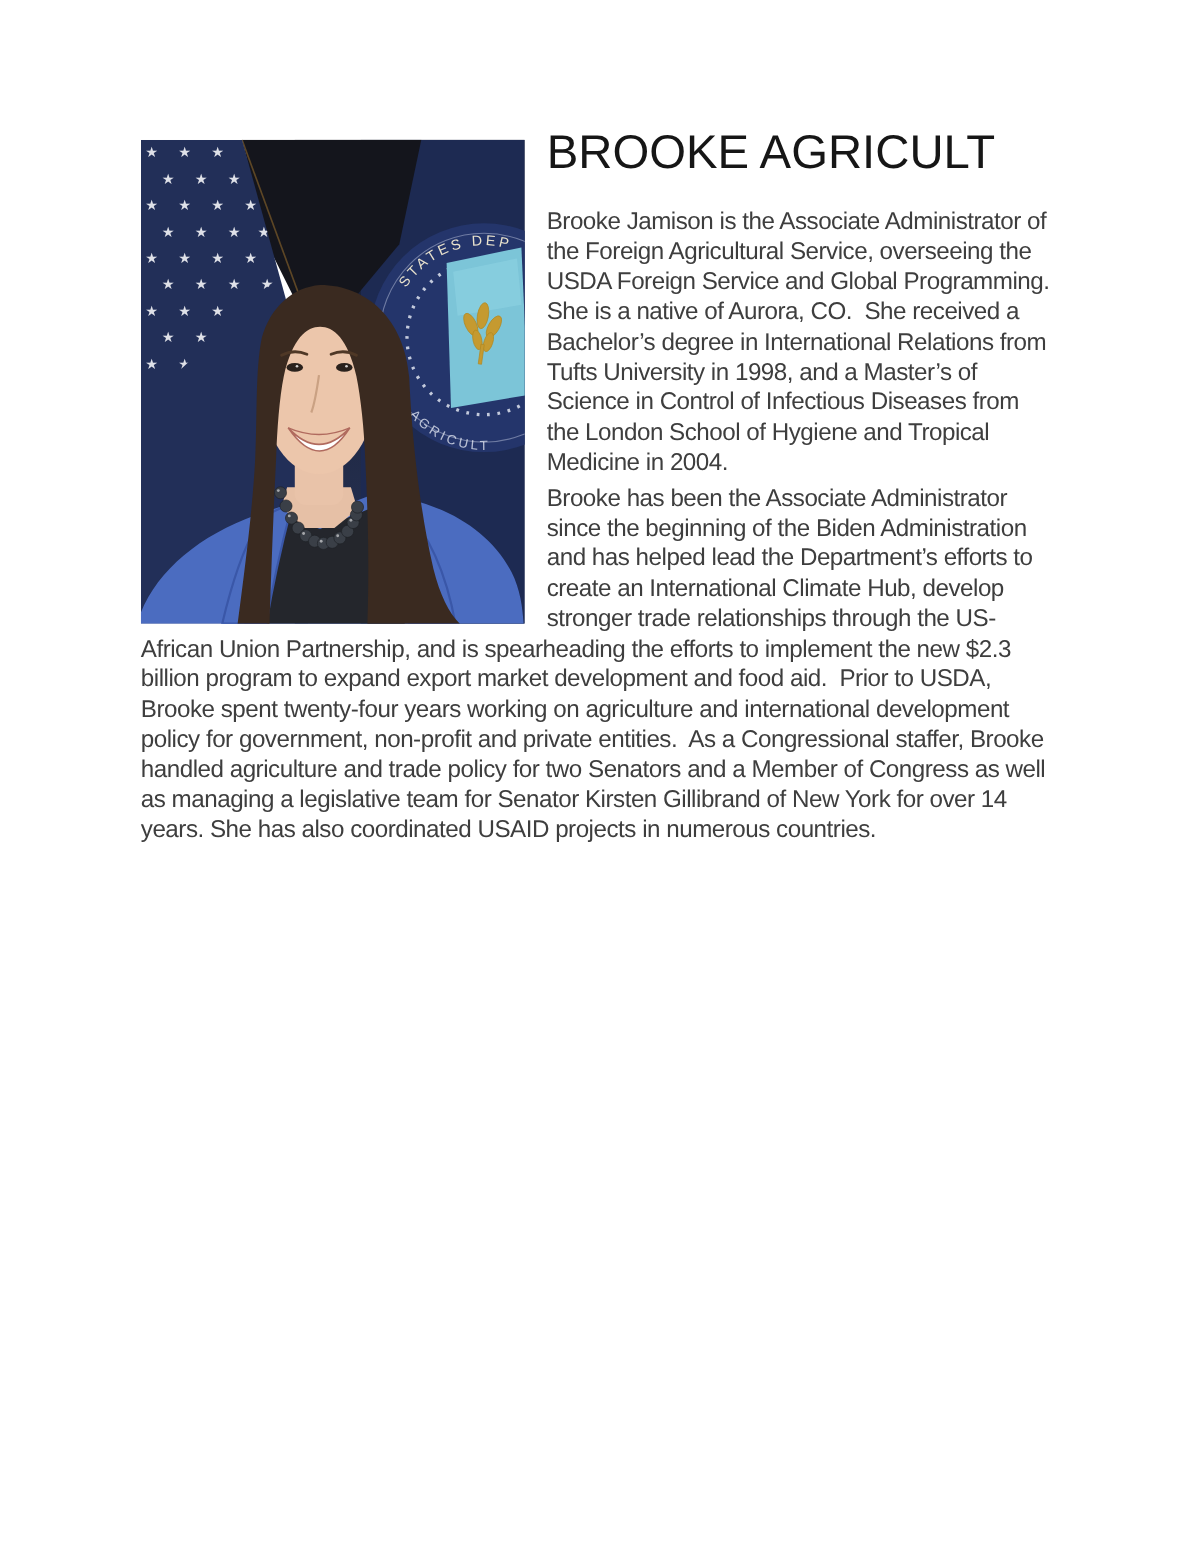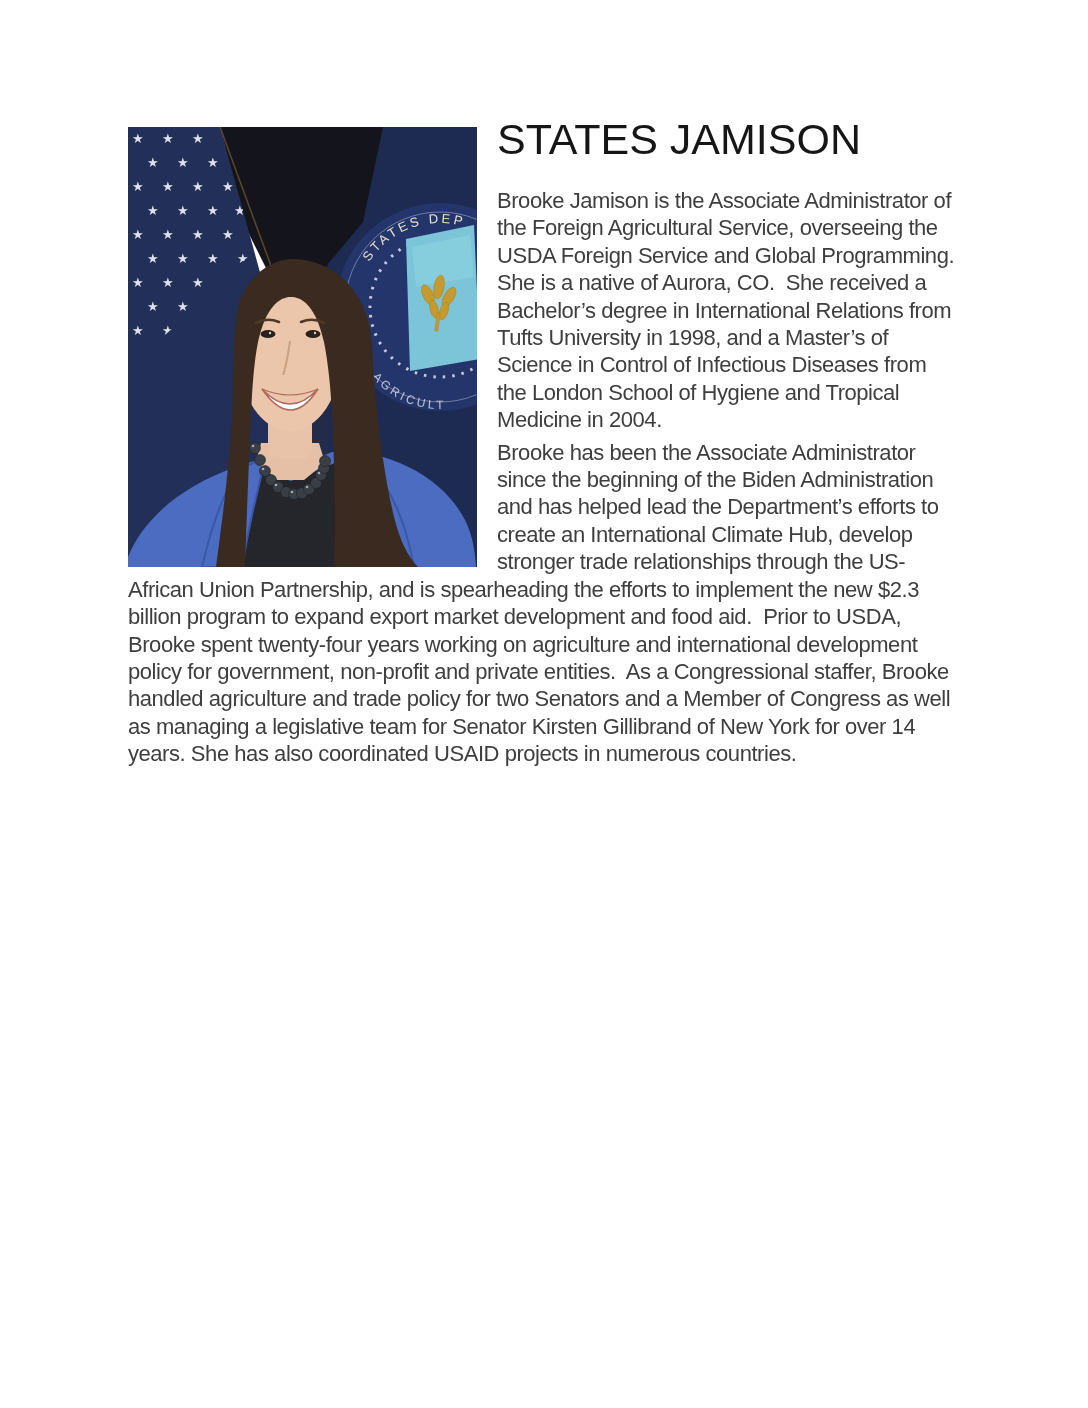--- a/index.html
+++ b/index.html
@@ -218,18 +218,18 @@
             <circle cx="135" cy="342" r="1.3"></circle>
           <circle cx="148" cy="358" r="1.3"></circle>
             <circle cx="164" cy="365" r="1.3"></circle>
           <circle cx="179" cy="360" r="1.3"></circle>
             <circle cx="191" cy="346" r="1.3"></circle>
         </g>
       </g>
     </g>
   </svg>
 
-  <h1 class="page-title">STATES JAMISON</h1>
+  <h1 class="page-title">BROOKE AGRICULT</h1>
 
   <p class="bio lead">Brooke Jamison is the Associate Administrator of the Foreign Agricultural Service, overseeing the USDA Foreign Service and Global Programming. She is a native of Aurora, CO.&nbsp; She received a Bachelor’s degree in International Relations from Tufts University in 1998, and a Master’s of Science in Control of Infectious Diseases from the London School of Hygiene and Tropical Medicine in 2004.</p>
   <p class="bio">Brooke has been the Associate Administrator since the beginning of the Biden Administration and has helped lead the Department’s efforts to create an International Climate Hub, develop stronger trade relationships through the US-African Union Partnership, and is spearheading the efforts to implement the new $2.3 billion program to expand export market development and food aid.&nbsp; Prior to USDA, Brooke spent twenty-four years working on agriculture and international development policy for government, non-profit and private entities.&nbsp; As a Congressional staffer, Brooke handled agriculture and trade policy for two Senators and a Member of Congress as well as managing a legislative team for Senator Kirsten Gillibrand of New York for over 14 years. She has also coordinated USAID projects in numerous countries.</p>
 
 </div>
 
 </body></html>

